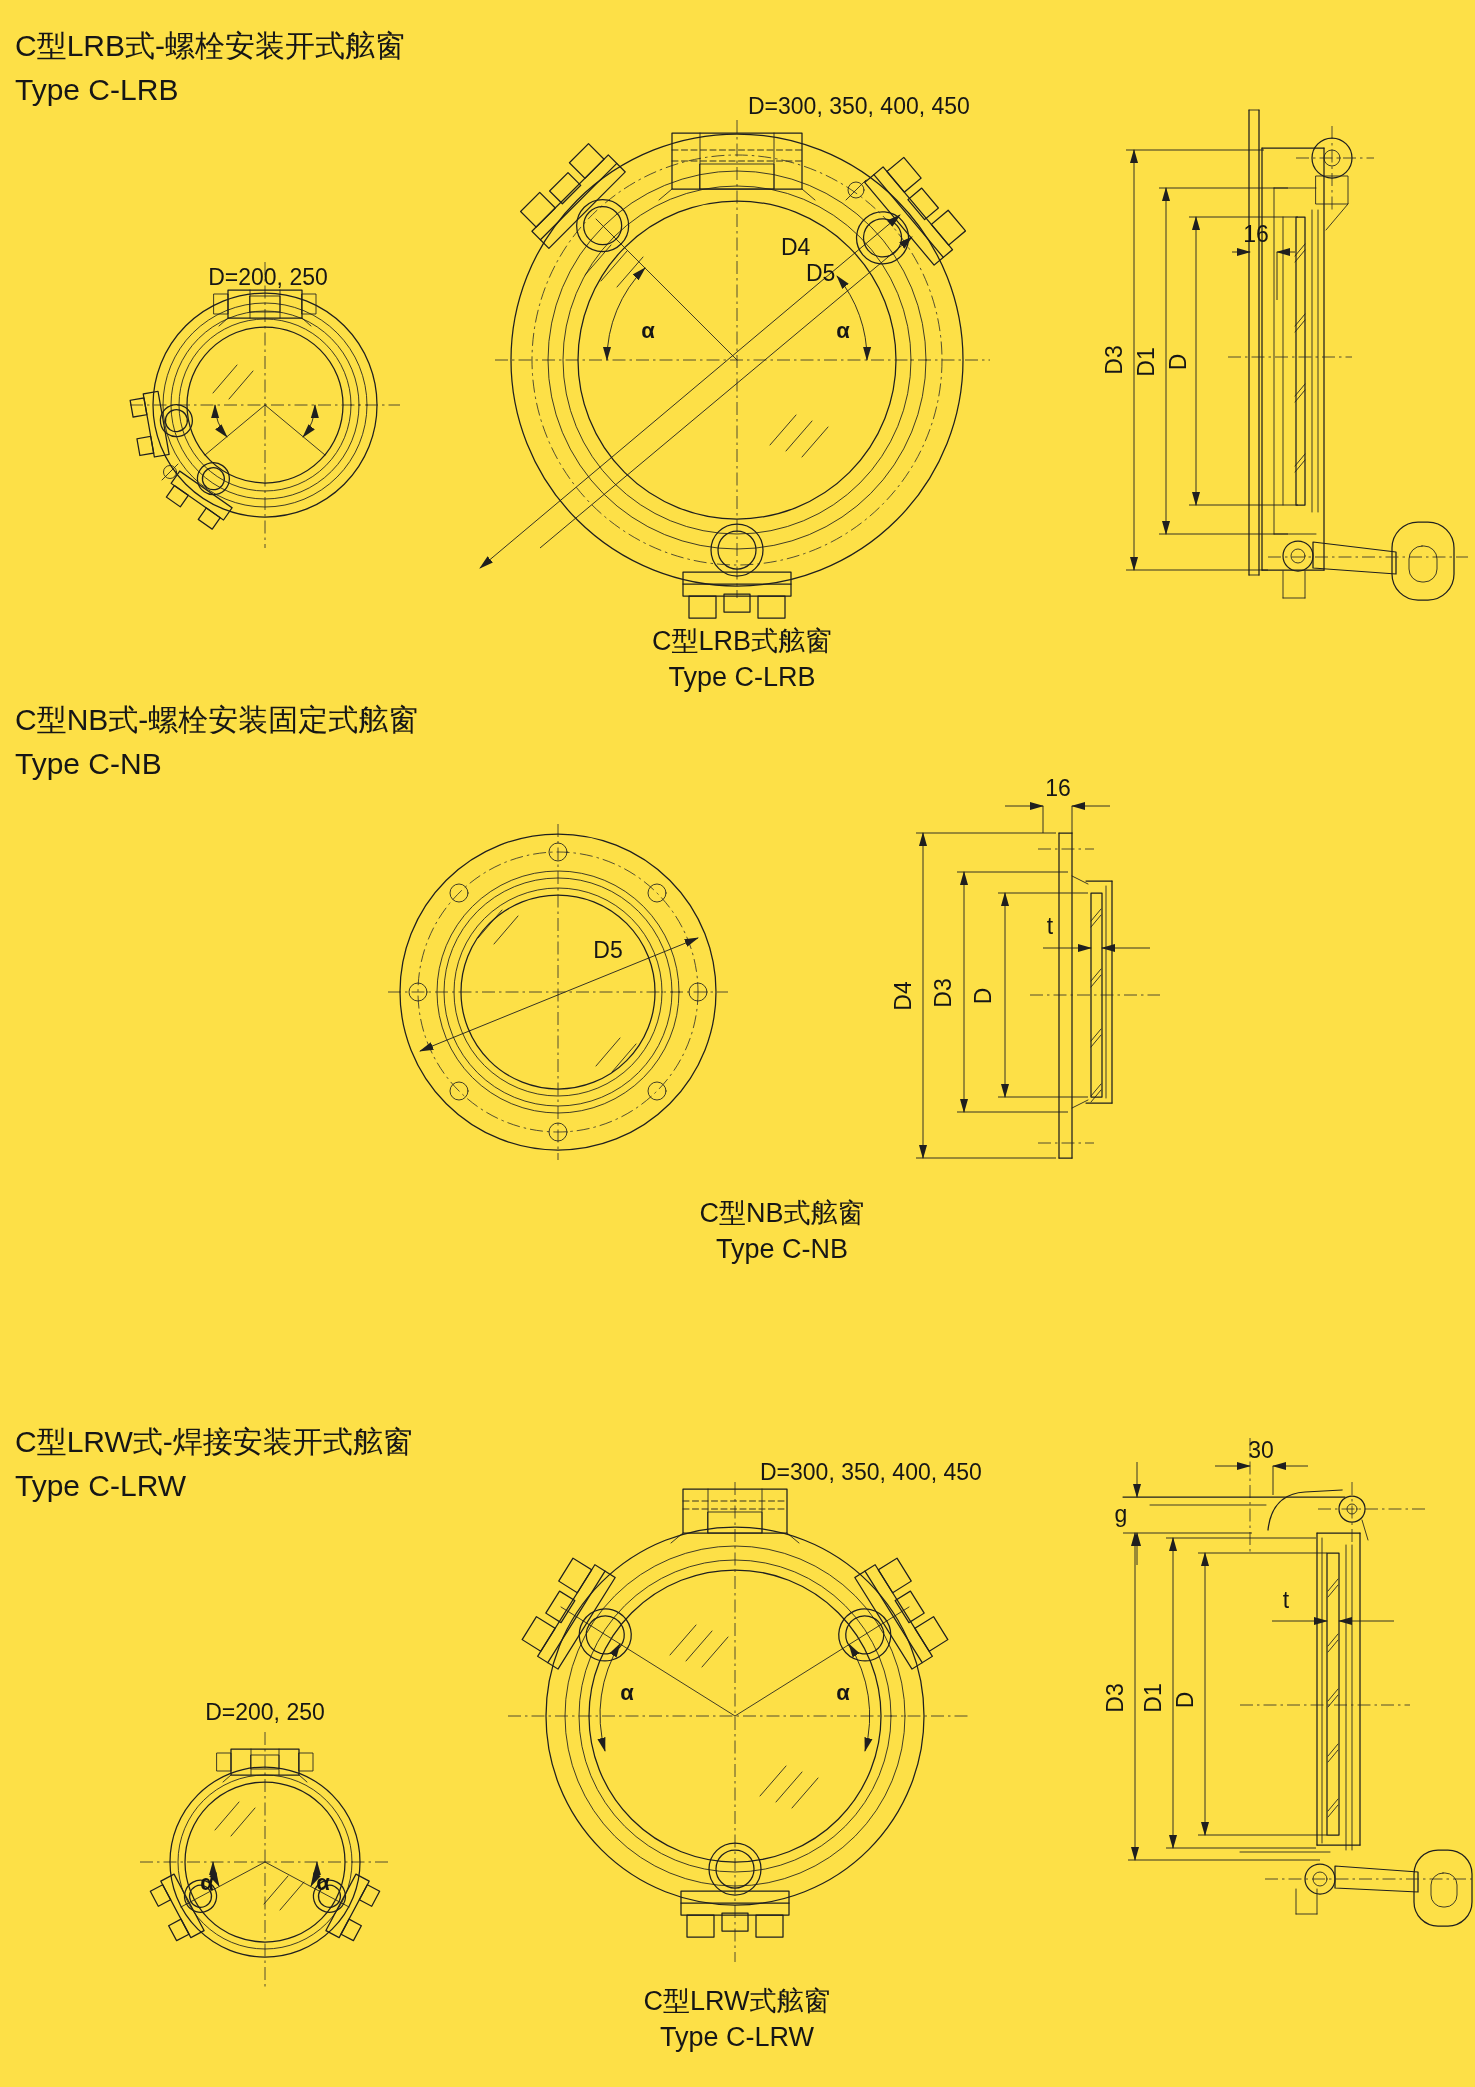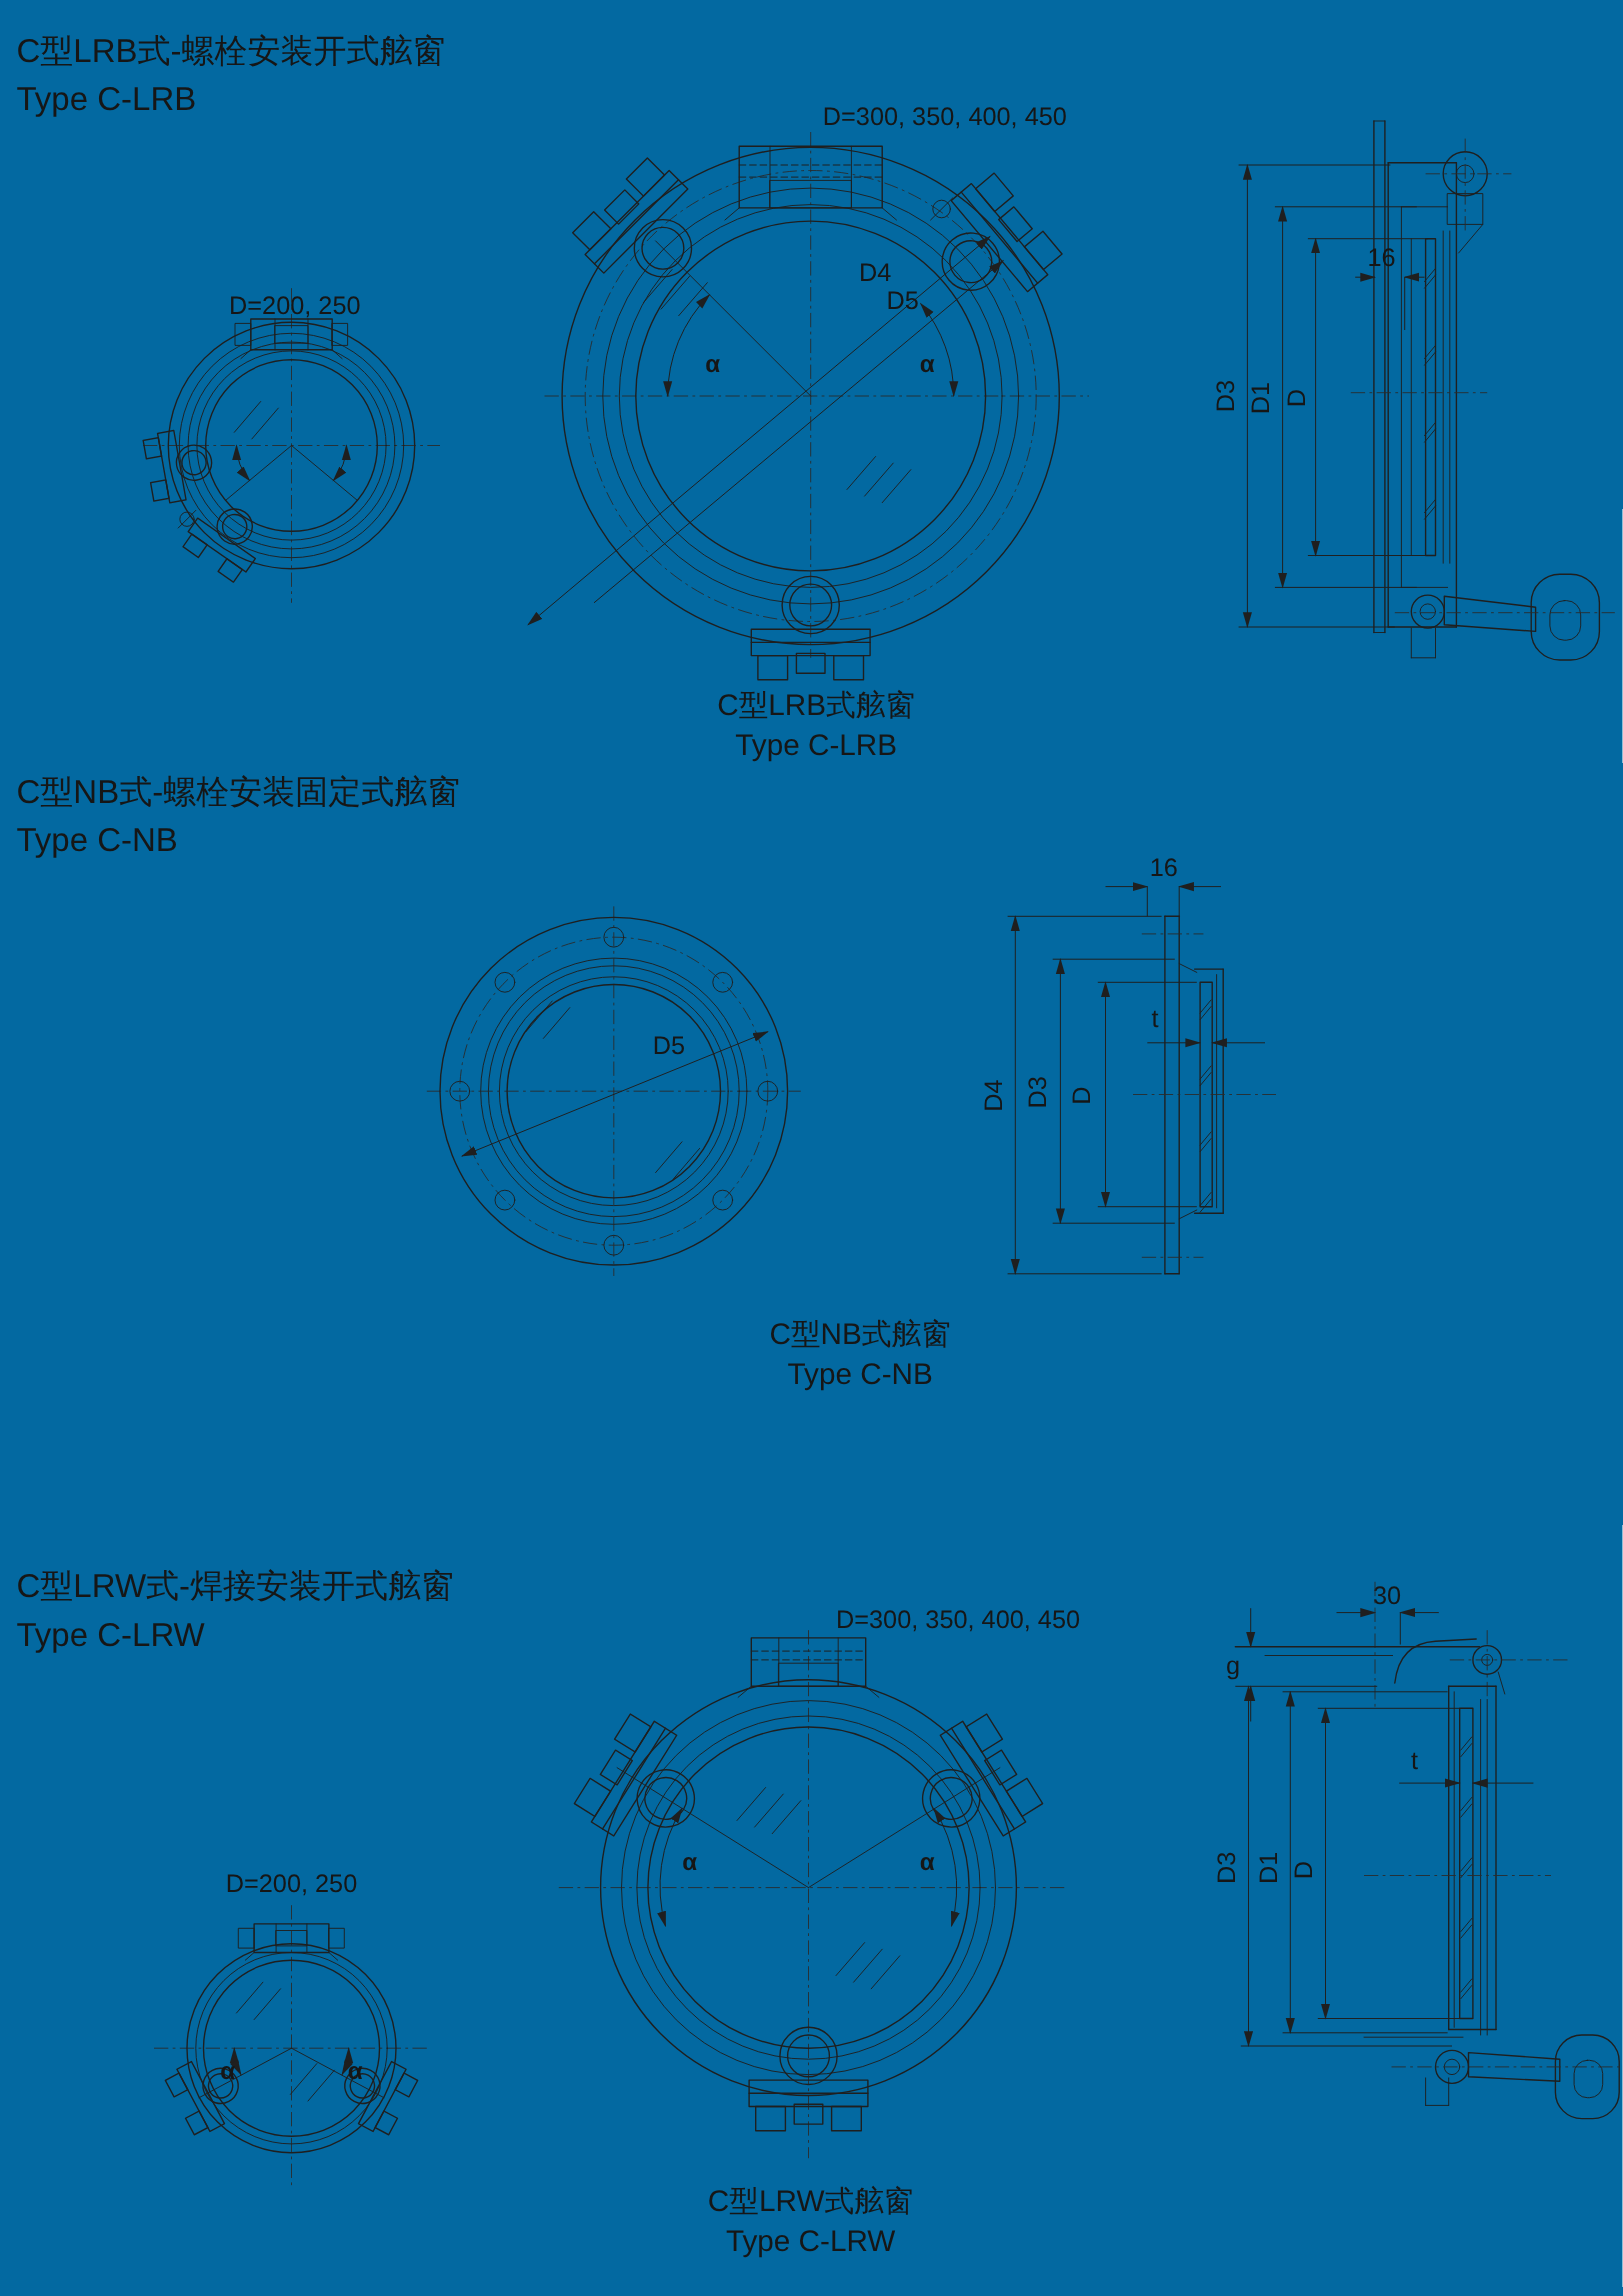--- a/index.html
+++ b/index.html
@@ -1,17 +1,17 @@
 <!DOCTYPE html>
 <html><head>
 <meta charset="utf-8">
 <style>
   html,body { margin:0; padding:0; background:#ffffff; }
   #page {
-    position:relative; width:1475px; height:2087px; background:#0369a1;
+    position:relative; width:1475px; height:2087px; background:#fde047;
     font-family:"Liberation Sans","DejaVu Sans",sans-serif;
   }
   svg { display:block; }
   svg text { font-family:"Liberation Sans","DejaVu Sans",sans-serif; fill:#161616; }
   .s   { fill:none; stroke:#1f1f1f; stroke-width:1.25; stroke-linecap:round; stroke-linejoin:round; }
   .tn  { stroke-width:0.85; }
   .hid { stroke-dasharray:6 3.5; stroke-width:0.9; }
   .cl  { fill:none; stroke:#2a2a2a; stroke-width:0.8; stroke-dasharray:13 4 2.5 4; }
   .dim { fill:none; stroke:#1f1f1f; stroke-width:0.9; }
   .title   { font-size:30px; }

